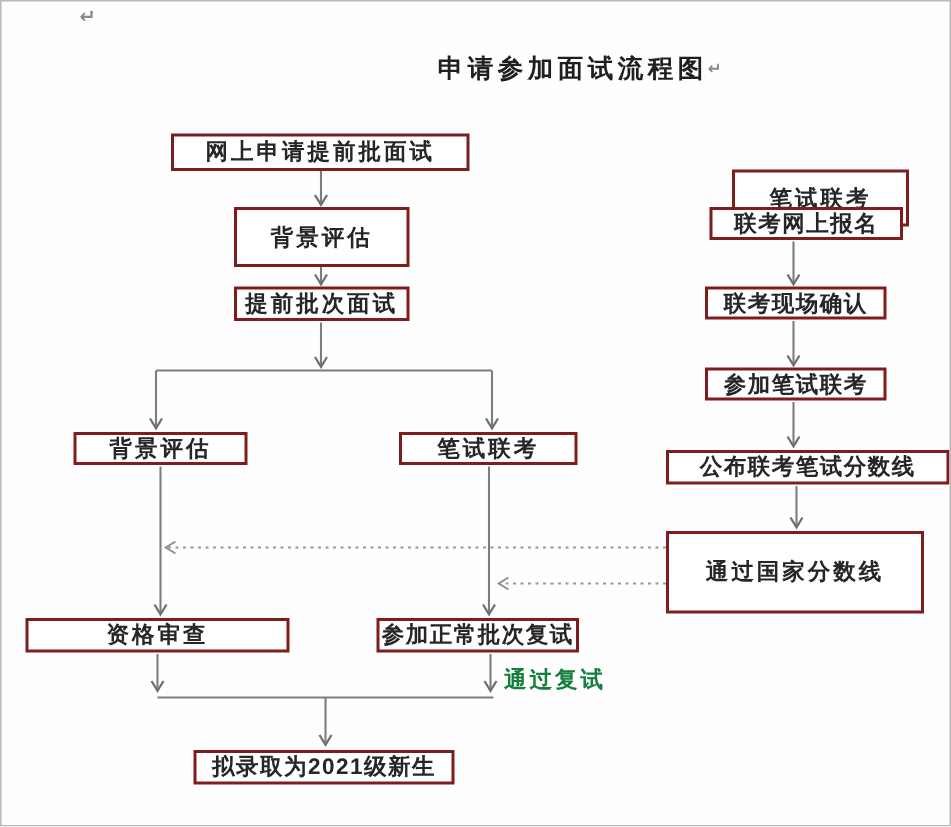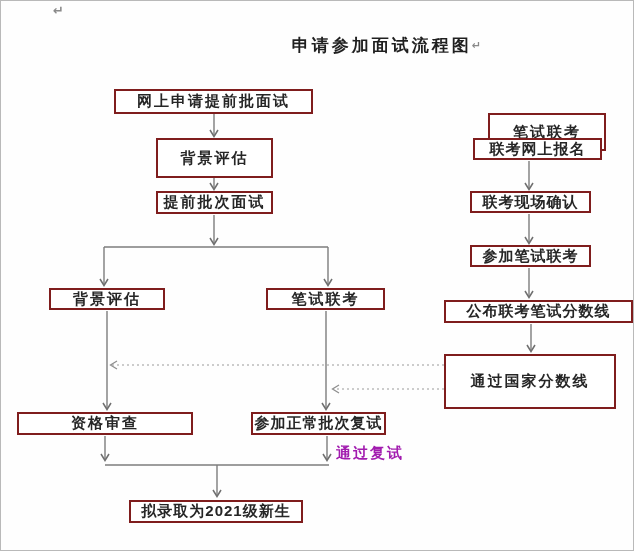--- a/index.html
+++ b/index.html
@@ -24,21 +24,21 @@
   .title .mark{font-size:11px;color:#8a8a8a;letter-spacing:0;vertical-align:2px;}
   svg.connectors{position:absolute;left:0;top:0;width:634px;height:551px;}
   .node{
     position:absolute;box-sizing:border-box;
     background:#fff;border:2px solid #7f1d1d;
     display:flex;align-items:center;justify-content:center;
     font-size:15px;font-weight:bold;color:#262626;
     letter-spacing:2px;white-space:nowrap;
   }
   .edge-label{
-    position:absolute;font-size:15px;font-weight:bold;color:#a21caf;
+    position:absolute;font-size:15px;font-weight:bold;color:#15803d;
     letter-spacing:2px;white-space:nowrap;
   }
   
   #n-apply    {left:113px;top:88px; width:199px;height:25px;}
   #n-bg       {left:155px;top:137px;width:117px;height:40px;}
   #n-early    {left:155px;top:190px;width:117px;height:23px;}
   #n-pass     {left:48px; top:287px;width:116px;height:22px;}
   #n-fail     {left:265px;top:287px;width:119px;height:22px;}
   #n-qual     {left:16px; top:411px;width:176px;height:23px;font-family:Liberation Serif, serif;}
   #n-retest   {left:250px;top:411px;width:135px;height:23px;letter-spacing:1px;}

